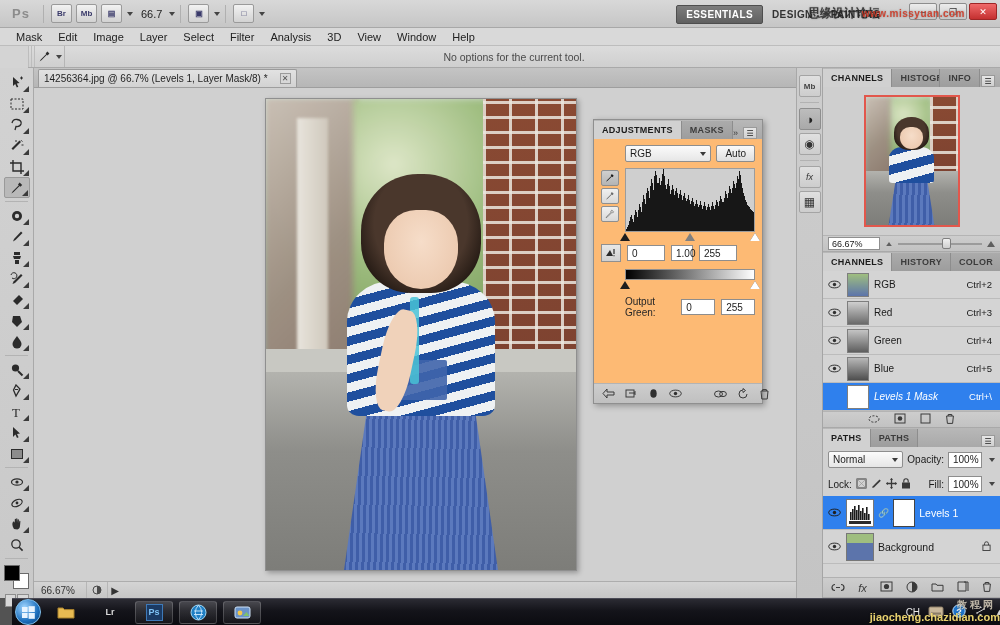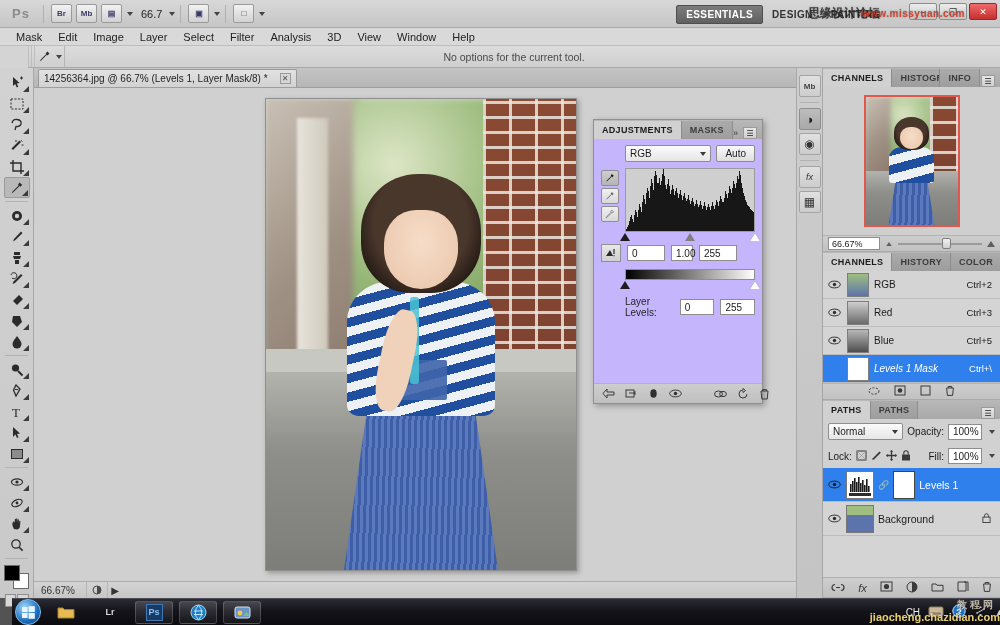--- a/index.html
+++ b/index.html
@@ -93,21 +93,21 @@
   .sb-zoom { width:52px; padding-left:7px; }
   .sb-ic { width:22px; display:flex;align-items:center;justify-content:center; border-left:1px solid #b6b6b6; border-right:1px solid #b6b6b6; height:100%; }
   .sb-doc { flex:1; text-align:center; padding-right:40px; }
   .sb-arrow { width:14px; display:flex;align-items:center;justify-content:center; }
   .vscroll { position:absolute; right:0; top:20px; bottom:17px; width:14px; background:#cfcfcf; border-left:1px solid #b3b3b3; }
   .scroll-btn { height:13px; display:flex; align-items:center; justify-content:center; border:1px solid #b0b0b0; background:linear-gradient(#e4e4e4,#cfcfcf); }
 
   
   .float-panel {
     position:absolute; left:593px; top:51px; width:170px; height:285px;
-    background:#c4b5fd; border:1px solid #8f8f8f; box-shadow:2px 2px 6px rgba(0,0,0,.3);
+    background:#fdba74; border:1px solid #8f8f8f; box-shadow:2px 2px 6px rgba(0,0,0,.3);
     display:flex; flex-direction:column;
   }
   .panel-tabs { height:19px; background:linear-gradient(#b8b8b8,#a9a9a9); display:flex; align-items:flex-end; position:relative; }
   .ptab { height:18px; padding:0 8px; display:flex; align-items:center; font-size:9px; font-weight:bold; letter-spacing:.3px; color:#3b3b3b; background:linear-gradient(#ababab,#9d9d9d); border-right:1px solid #8d8d8d;}
   .ptab.active { background:#d1d1d1; color:#1b1b1b; }
   .ptab-right { margin-left:auto; display:flex; align-items:center; gap:5px; padding-right:5px; }
   .pmenu { width:14px;height:12px; background:linear-gradient(#e6e6e6,#cfcfcf); border:1px solid #9a9a9a; display:flex;align-items:center;justify-content:center; }
   .panel-body { flex:1; padding:6px 7px; }
   .row { display:flex; align-items:center; gap:5px; margin-bottom:6px; }
   .lbl { font-size:10px; color:#262626; }
@@ -688,21 +688,21 @@
           <div class="inp" style="width:38px">255</div>
         </div>
 
         <div style="padding-left:24px">
           <div class="gradbar"></div>
           <div class="slider-track">
             <span class="hmark" style="left:-5px"></span>
             <span class="hmark hi" style="right:-5px"></span>
           </div>
           <div class="out-row">
-            <span class="lbl">Layer Levels:</span>
+            <span class="lbl">Output Green:</span>
             <div class="inp" style="width:40px">0</div>
             <div class="inp" style="width:40px">255</div>
           </div>
         </div>
       </div>
 
       <div class="panel-foot">
         <span class="pf-ic">
           <svg width="13" height="11" viewBox="0 0 13 11">
               <path d="M5 1 L1 5.5 L5 10 V7 H12 V4 H5 Z" fill="none" stroke="#3a3a3a"></path>
@@ -821,20 +821,31 @@
             <span class="ch-name">Red</span>
             <span class="ch-key">Ctrl+3</span>
           </div>
           <div class="ch-row">
             <span class="eye">
                 <svg width="13" height="9" viewBox="0 0 13 9">
                   <ellipse cx="6.5" cy="4.5" rx="5.8" ry="3.4" fill="none" stroke="#2f2f2f"></ellipse>
                   <circle cx="6.5" cy="4.5" r="1.7" fill="#2f2f2f"></circle>
                 </svg>
               </span>
+            <span class="ch-thumb" style="background:linear-gradient(180deg,#c4c4c4,#5e5e5e)"></span>
+            <span class="ch-name">Green</span>
+            <span class="ch-key">Ctrl+4</span>
+          </div>
+          <div class="ch-row">
+            <span class="eye">
+                <svg width="13" height="9" viewBox="0 0 13 9">
+                  <ellipse cx="6.5" cy="4.5" rx="5.8" ry="3.4" fill="none" stroke="#2f2f2f"></ellipse>
+                  <circle cx="6.5" cy="4.5" r="1.7" fill="#2f2f2f"></circle>
+                </svg>
+              </span>
             <span class="ch-thumb" style="background:linear-gradient(180deg,#b8b8b8,#4e4e4e)"></span>
             <span class="ch-name">Blue</span>
             <span class="ch-key">Ctrl+5</span>
           </div>
           <div class="ch-row sel">
             <span class="eye"></span>
             <span class="ch-thumb" style="background:#fff"></span>
             <span class="ch-name" style="font-style:italic">Levels 1 Mask</span>
             <span class="ch-key">Ctrl+\</span>
           </div>

